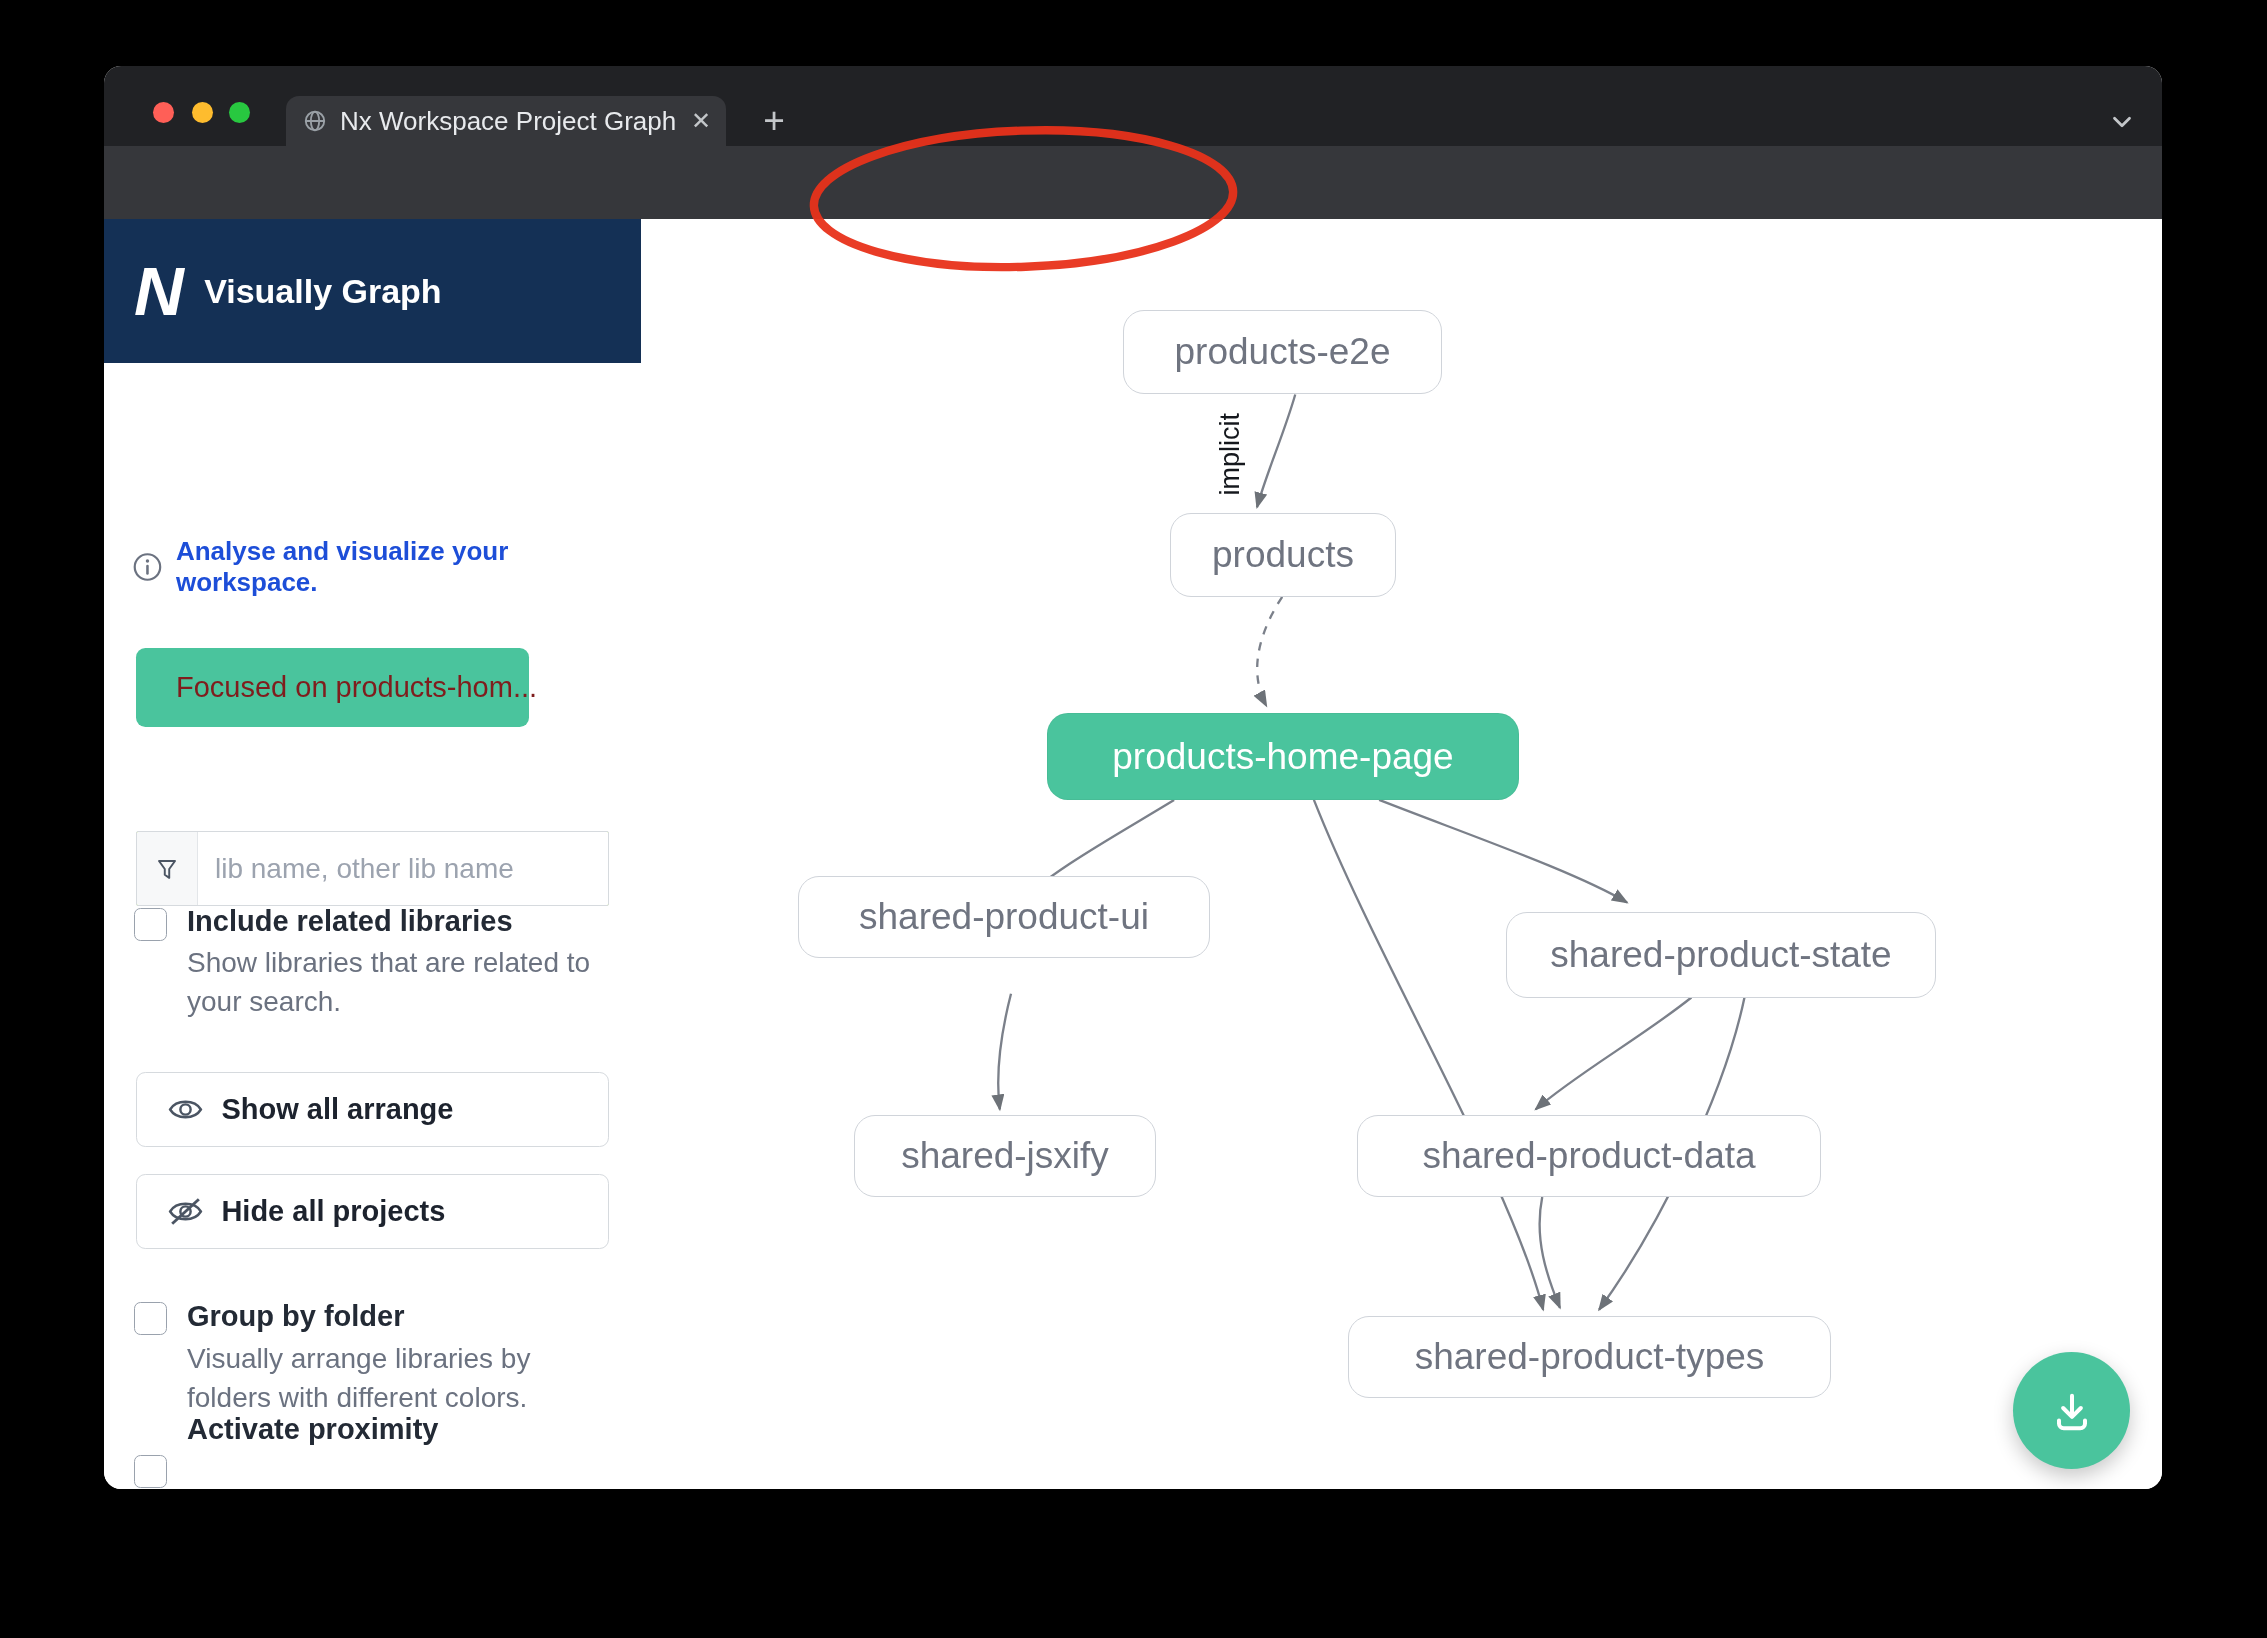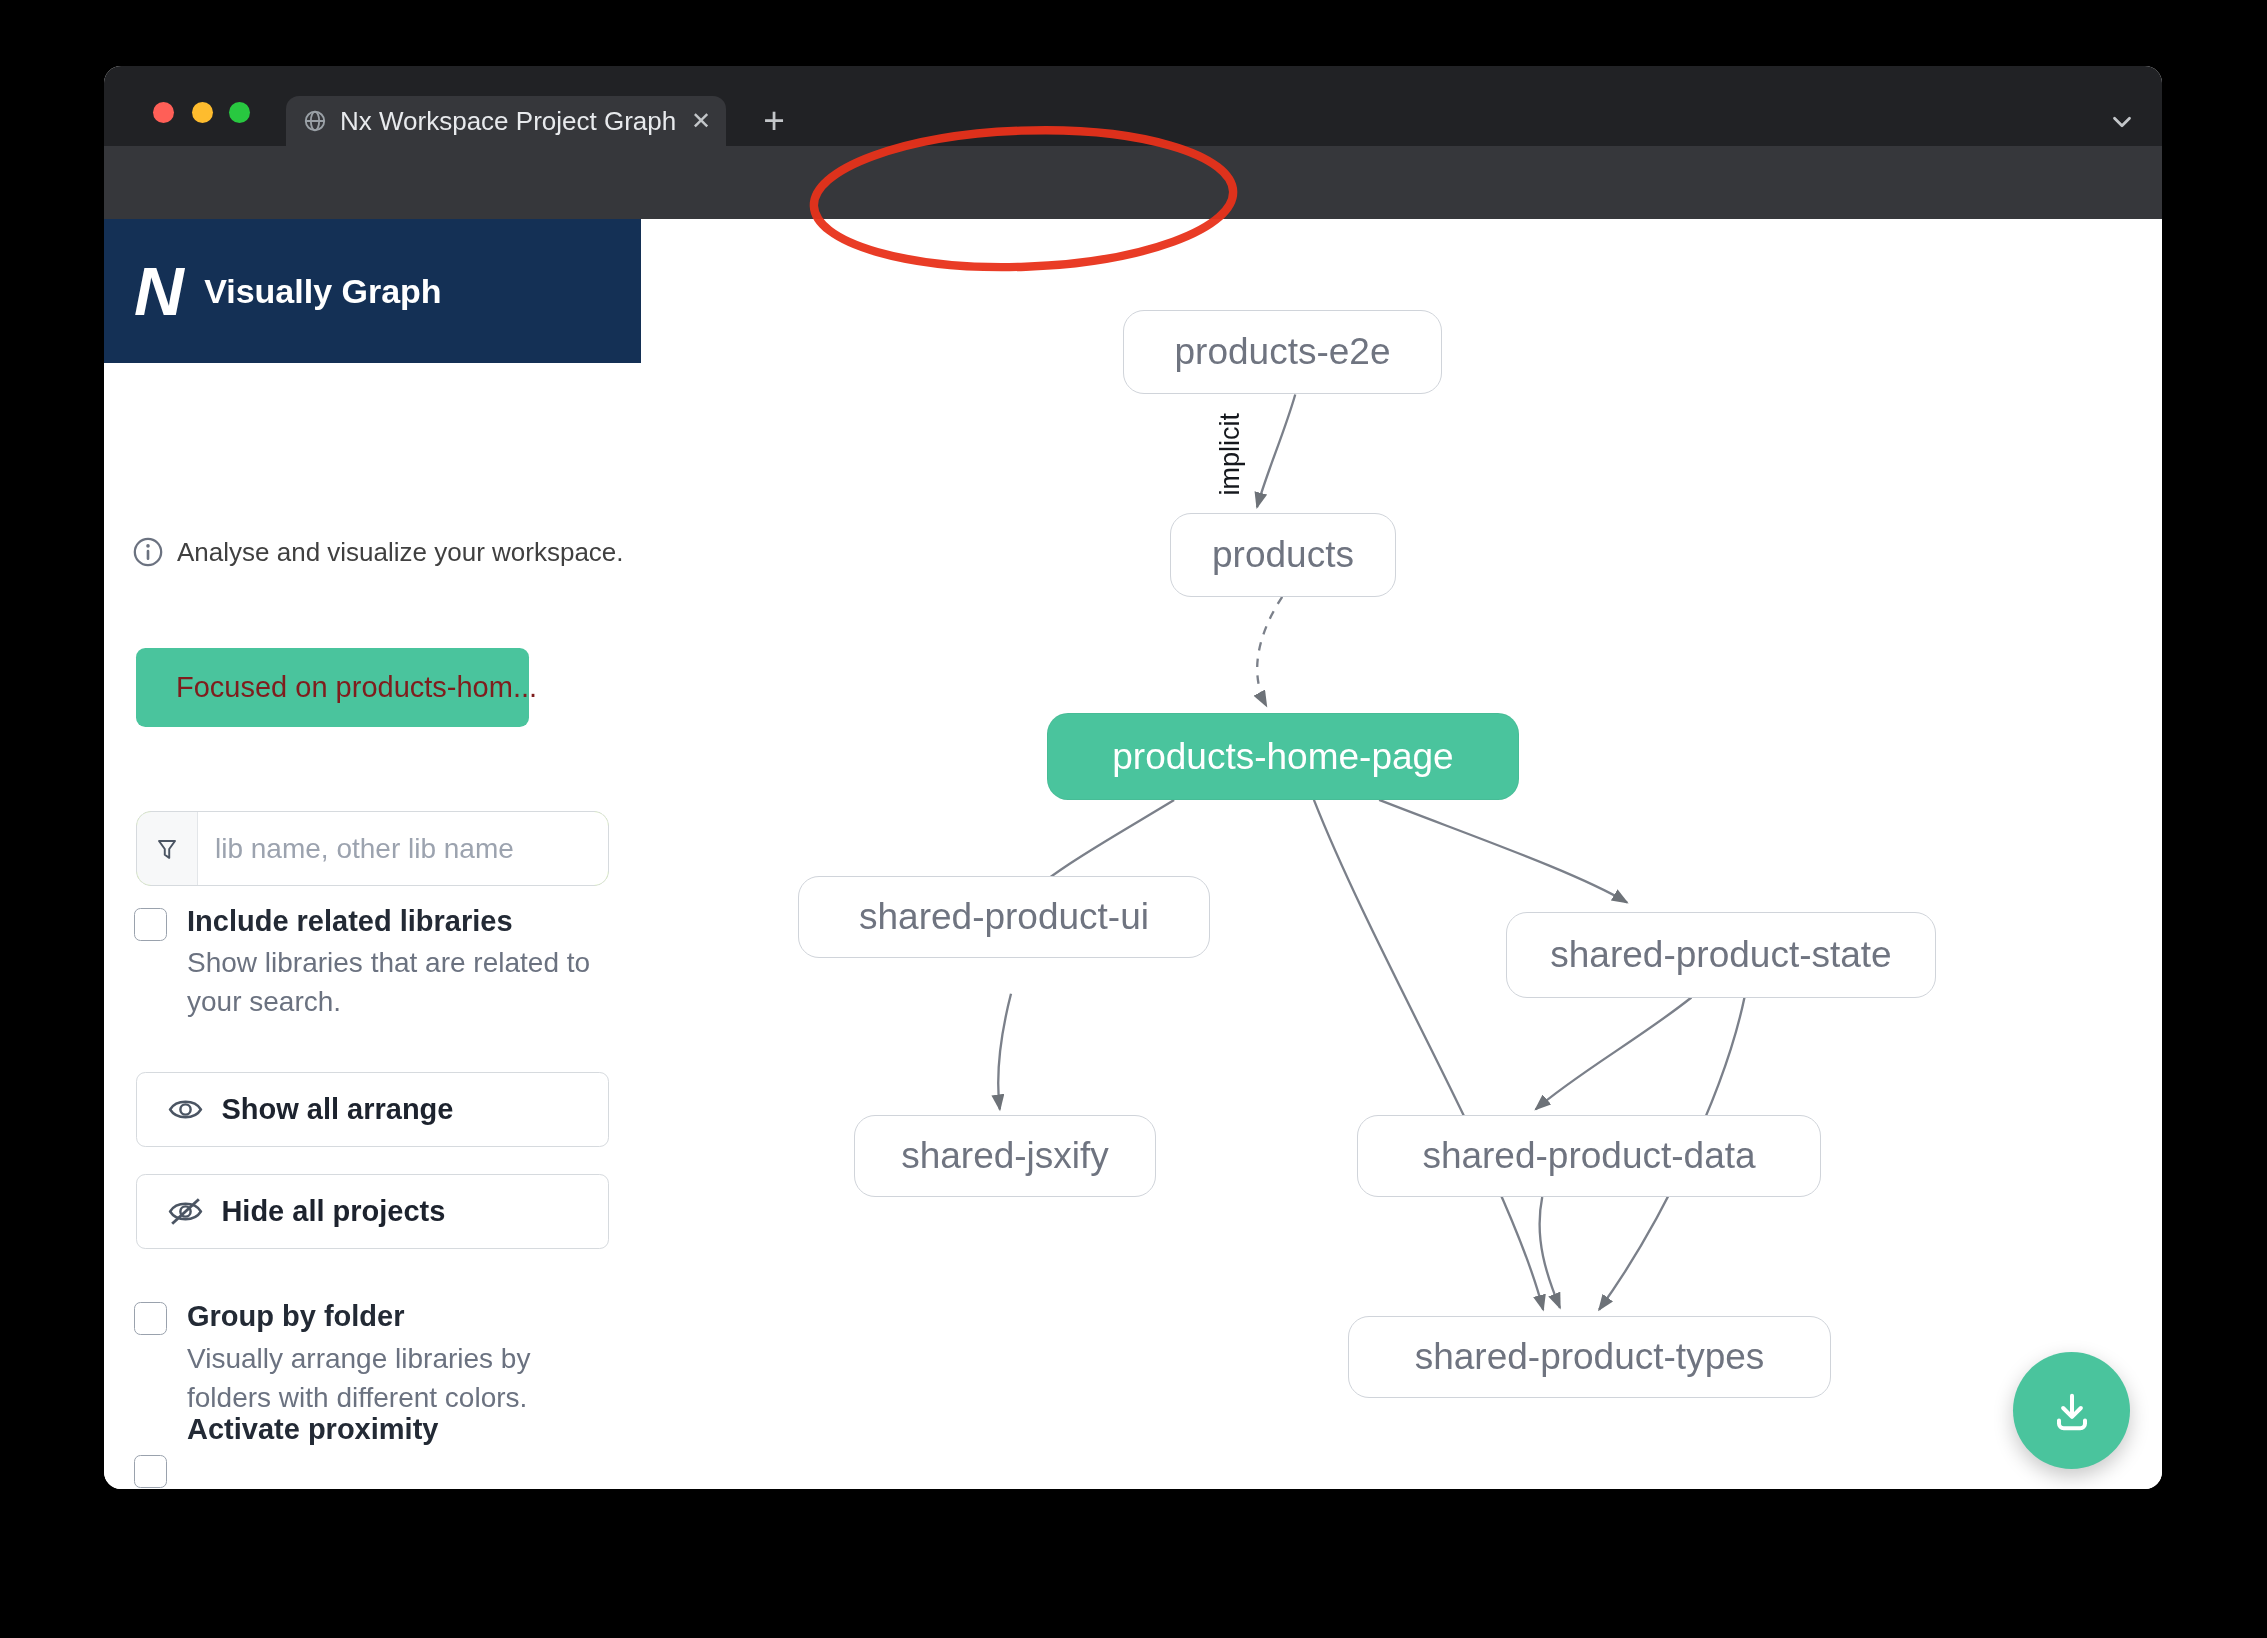--- a/index.html
+++ b/index.html
@@ -37,27 +37,27 @@
   .dots{position:absolute;left:2010px;top:98px;width:15px;height:45px;}
   .dots i{position:absolute;left:5.6px;width:7.5px;height:7.5px;border-radius:50%;background:#d5d7d9;}
   .dots i:nth-child(1){top:3.7px}.dots i:nth-child(2){top:15px}.dots i:nth-child(3){top:26px}
   
   .sidebar{position:absolute;left:0;top:153px;width:537px;height:1270px;background:#fff;
            border-right:0.9px solid #e6e8eb;}
   .brand{position:absolute;left:0;top:0;width:100%;height:144px;background:var(--navy,#143055);
          display:flex;align-items:center;color:#fff;}
   .brand .nx{margin-left:30px;font-size:69px;font-weight:800;letter-spacing:-3.7px;font-style:italic;}
   .brand .apptitle{margin-left:24px;font-size:34px;font-weight:700;}
-  .tagline{position:absolute;left:28px;top:317px;display:flex;align-items:center;color:#404040;}
+  .tagline{position:absolute;left:28px;top:317px;display:flex;align-items:center;color:#1d4ed8;font-weight:bold;}
   .tagline .txt{margin-left:13px;font-size:26px;}
   .focusbtn{position:absolute;left:32px;top:429px;width:393px;height:79px;background:var(--green,#4ac49d);
             border-radius:9.3px;display:flex;align-items:center;color:#7f1d1d;border:none;}
   .focusbtn .txt{margin-left:17px;font-size:29px;white-space:nowrap;}
-  .filter{position:absolute;left:32px;top:592px;width:471px;height:73px;border:1.9px solid #d6dade;
-          border-radius:15px;display:flex;overflow:hidden;background:#bef264;}
+  .filter{position:absolute;left:32px;top:612px;width:471px;height:73px;border:1.9px solid #d6dade;
+          border-radius:2px;display:flex;overflow:hidden;background:#bef264;}
   .filter .fico{width:60px;background:#f7f8f9;border-right:1.9px solid #e3e6e9;display:flex;
           align-items:center;justify-content:center;}
   .filter input{flex:1;border:none;outline:none;font-size:28px;padding:0 17px;color:#374151;
           font-family:"Liberation Sans",sans-serif;background:#fff;min-width:0;}
   .filter input::placeholder{color:#9ca3af;}
   .cb{position:absolute;width:31px;height:31px;border:1.9px solid #9aa2ad;border-radius:6.5px;background:#fff;}
   .cblabel{position:absolute;left:83px;font-size:29px;font-weight:700;color:#232a35;white-space:nowrap;}
   .cbdesc{position:absolute;left:83px;width:429px;font-size:28px;color:#6b7280;line-height:1.38;}
   .sbtn{position:absolute;left:32px;width:473px;height:75px;background:#fff;border:1.9px solid #d6dade;
         border-radius:9.3px;display:flex;align-items:center;color:#1d232e;}

